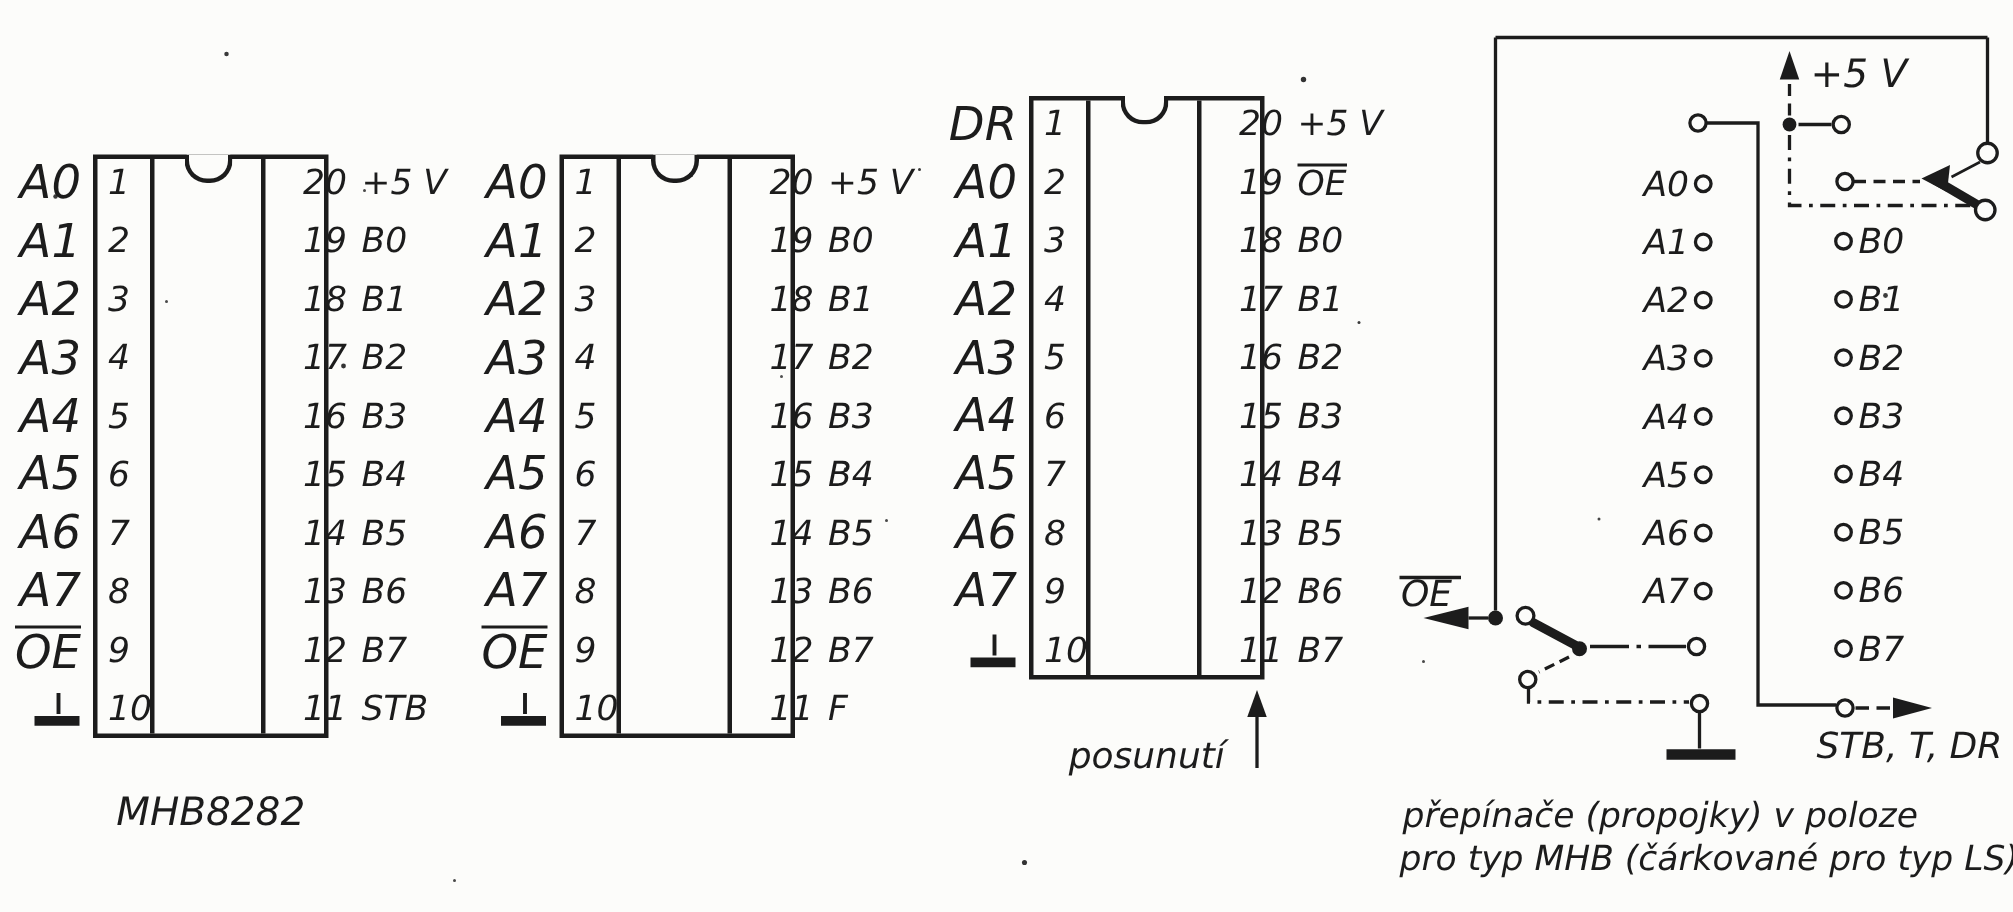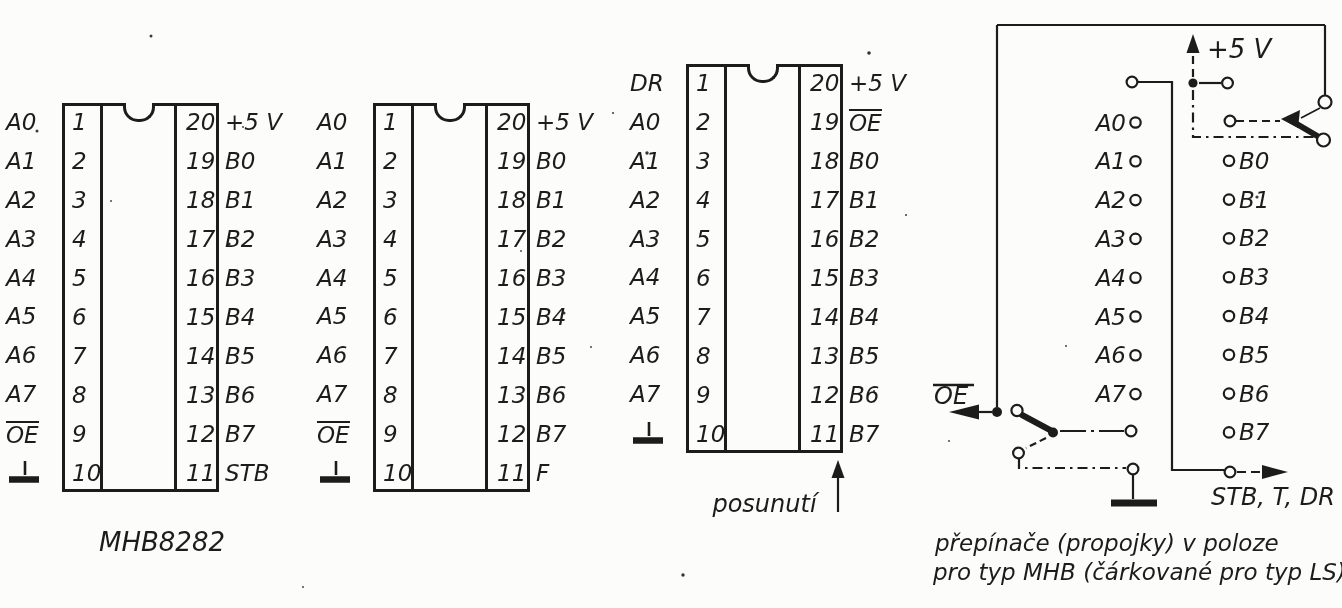--- a/index.html
+++ b/index.html
@@ -4,34 +4,34 @@
 <style>
   :root { --ink:#1c1c1c; --paper:#fcfcfa; }
   html,body { margin:0; padding:0; background:var(--paper); }
   #stage { position:relative; width:1342px; height:608px; background:var(--paper);
            overflow:hidden; font-family:"DejaVu Sans", sans-serif; font-style:italic;
            color:var(--ink); }
   
   .chip { position:absolute; width:300px; height:500px; }
   .chip-rows { position:absolute; left:0; top:0; width:300px; height:389px; }
   .row { position:absolute; left:0; display:flex; align-items:center; height:38.9px; width:300px; }
-  .lbl-l { width:56px; padding-right:8px; box-sizing:border-box; text-align:left;
-           font-size:23px; flex:none; line-height:1; }
+  .lbl-l { width:56px; padding-right:8px; box-sizing:border-box; text-align:right;
+           font-size:31px; flex:none; line-height:1; }
   .num-l { width:41px; padding-left:10px; box-sizing:border-box; font-size:23px; flex:none; }
   .mid   { width:74px; flex:none; }
-  .num-r { width:42px; padding-left:9px; box-sizing:border-box; font-size:23px; flex:none; }
+  .num-r { width:42px; padding-left:9px; box-sizing:border-box; font-size:23px; flex:none;margin-left:16px; }
   .lbl-r { padding-left:6px; font-size:23px; white-space:nowrap; flex:none; }
   .chip-body { position:absolute; left:56px; top:0; width:157px; height:389px;
                border:3px solid var(--ink); box-sizing:border-box; pointer-events:none; }
   .divider { position:absolute; top:0; bottom:0; width:3px; background:var(--ink); }
   .div-l { left:35px; } .div-r { left:109px; }
   .notch { position:absolute; top:-3px; left:58px; width:26px; height:16px;
            background:var(--paper); border:3px solid var(--ink); border-top:none;
            border-radius:0 0 15px 15px; }
-  .chip-caption { position:absolute; left:50px; width:169px; top:424px; text-align:right;
+  .chip-caption { position:absolute; left:50px; width:169px; top:424px; text-align:center;
                   font-size:26px; white-space:nowrap; }
   .chip-subcaption { position:absolute; left:50px; width:169px; top:426px; text-align:center;
                   font-size:24px; white-space:nowrap; }
   .ovl { display:inline-block; border-top:2.5px solid var(--ink); padding-top:1px; line-height:1; }
   .gnd { vertical-align:middle; }
   
   .overlay { position:absolute; left:0; top:0; pointer-events:none; }
   .overlay text { font-family:"DejaVu Sans", sans-serif; font-style:italic; fill:var(--ink); }
   .t23 { font-size:23px; } .t24 { font-size:24px; } .t26 { font-size:26px; }
   

